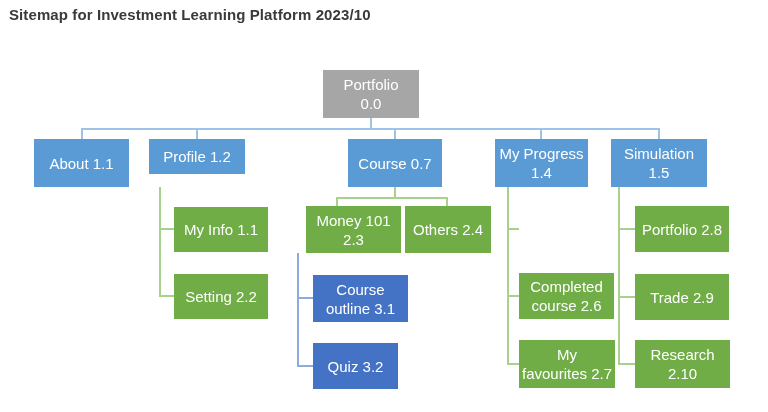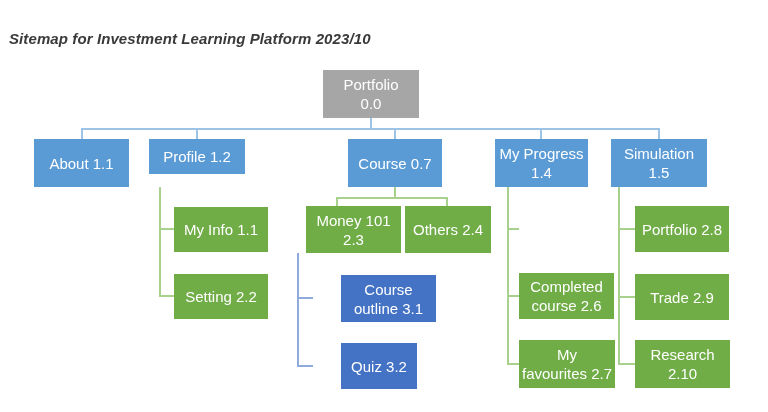--- a/index.html
+++ b/index.html
@@ -7,41 +7,39 @@
     position:relative;
     width:768px;height:412px;
     background:#ffffff;
     font-family:"Liberation Sans",sans-serif;
     overflow:hidden;
   }
   .title{
     position:absolute;
     left:9px;top:6px;
     font-size:15px;
-    font-style:italic;
     font-weight:600;
     color:#3a3a3a;
     letter-spacing:0.1px;
-    margin-top:24px;
   }
   .node{
     position:absolute;
     display:flex;
     align-items:center;
     justify-content:center;
     text-align:center;
     color:#ffffff;
     font-size:15px;
     line-height:19px;
     white-space:pre-line;
   }
   .lv0{background:#a6a6a6;}
   .lv1{background:#5b9bd5;}
   .lv2{background:#70ad47;}
-  .lv3{background:#4472c4;margin-left:28px;}
+  .lv3{background:#4472c4;}
   .conn{position:absolute;}
   .c-blue{background:#9dc3e6;}
   .c-green{background:#a9d18e;}
   .c-indigo{background:#8faadc;}
 </style>
 </head>
 <body>
 
 <div id="canvas">
 
@@ -101,15 +99,15 @@
   <div class="node lv2" style="left:519px;top:340px;width:96px;height:48px">My
 favourites 2.7</div>
 
   <div class="node lv2" style="left:635px;top:206px;width:94px;height:46px">Portfolio 2.8</div>
   <div class="node lv2" style="left:635px;top:274px;width:94px;height:46px">Trade 2.9</div>
   <div class="node lv2" style="left:635px;top:340px;width:95px;height:48px">Research
 2.10</div>
 
   <div class="node lv3" style="left:313px;top:275px;width:95px;height:47px">Course
 outline 3.1</div>
-  <div class="node lv3" style="left:313px;top:343px;width:76px;height:46px">Quiz 3.2</div>
+  <div class="node lv3" style="left:313px;top:343px;width:85px;height:46px">Quiz 3.2</div>
 
 </div>
 
 </body></html>

